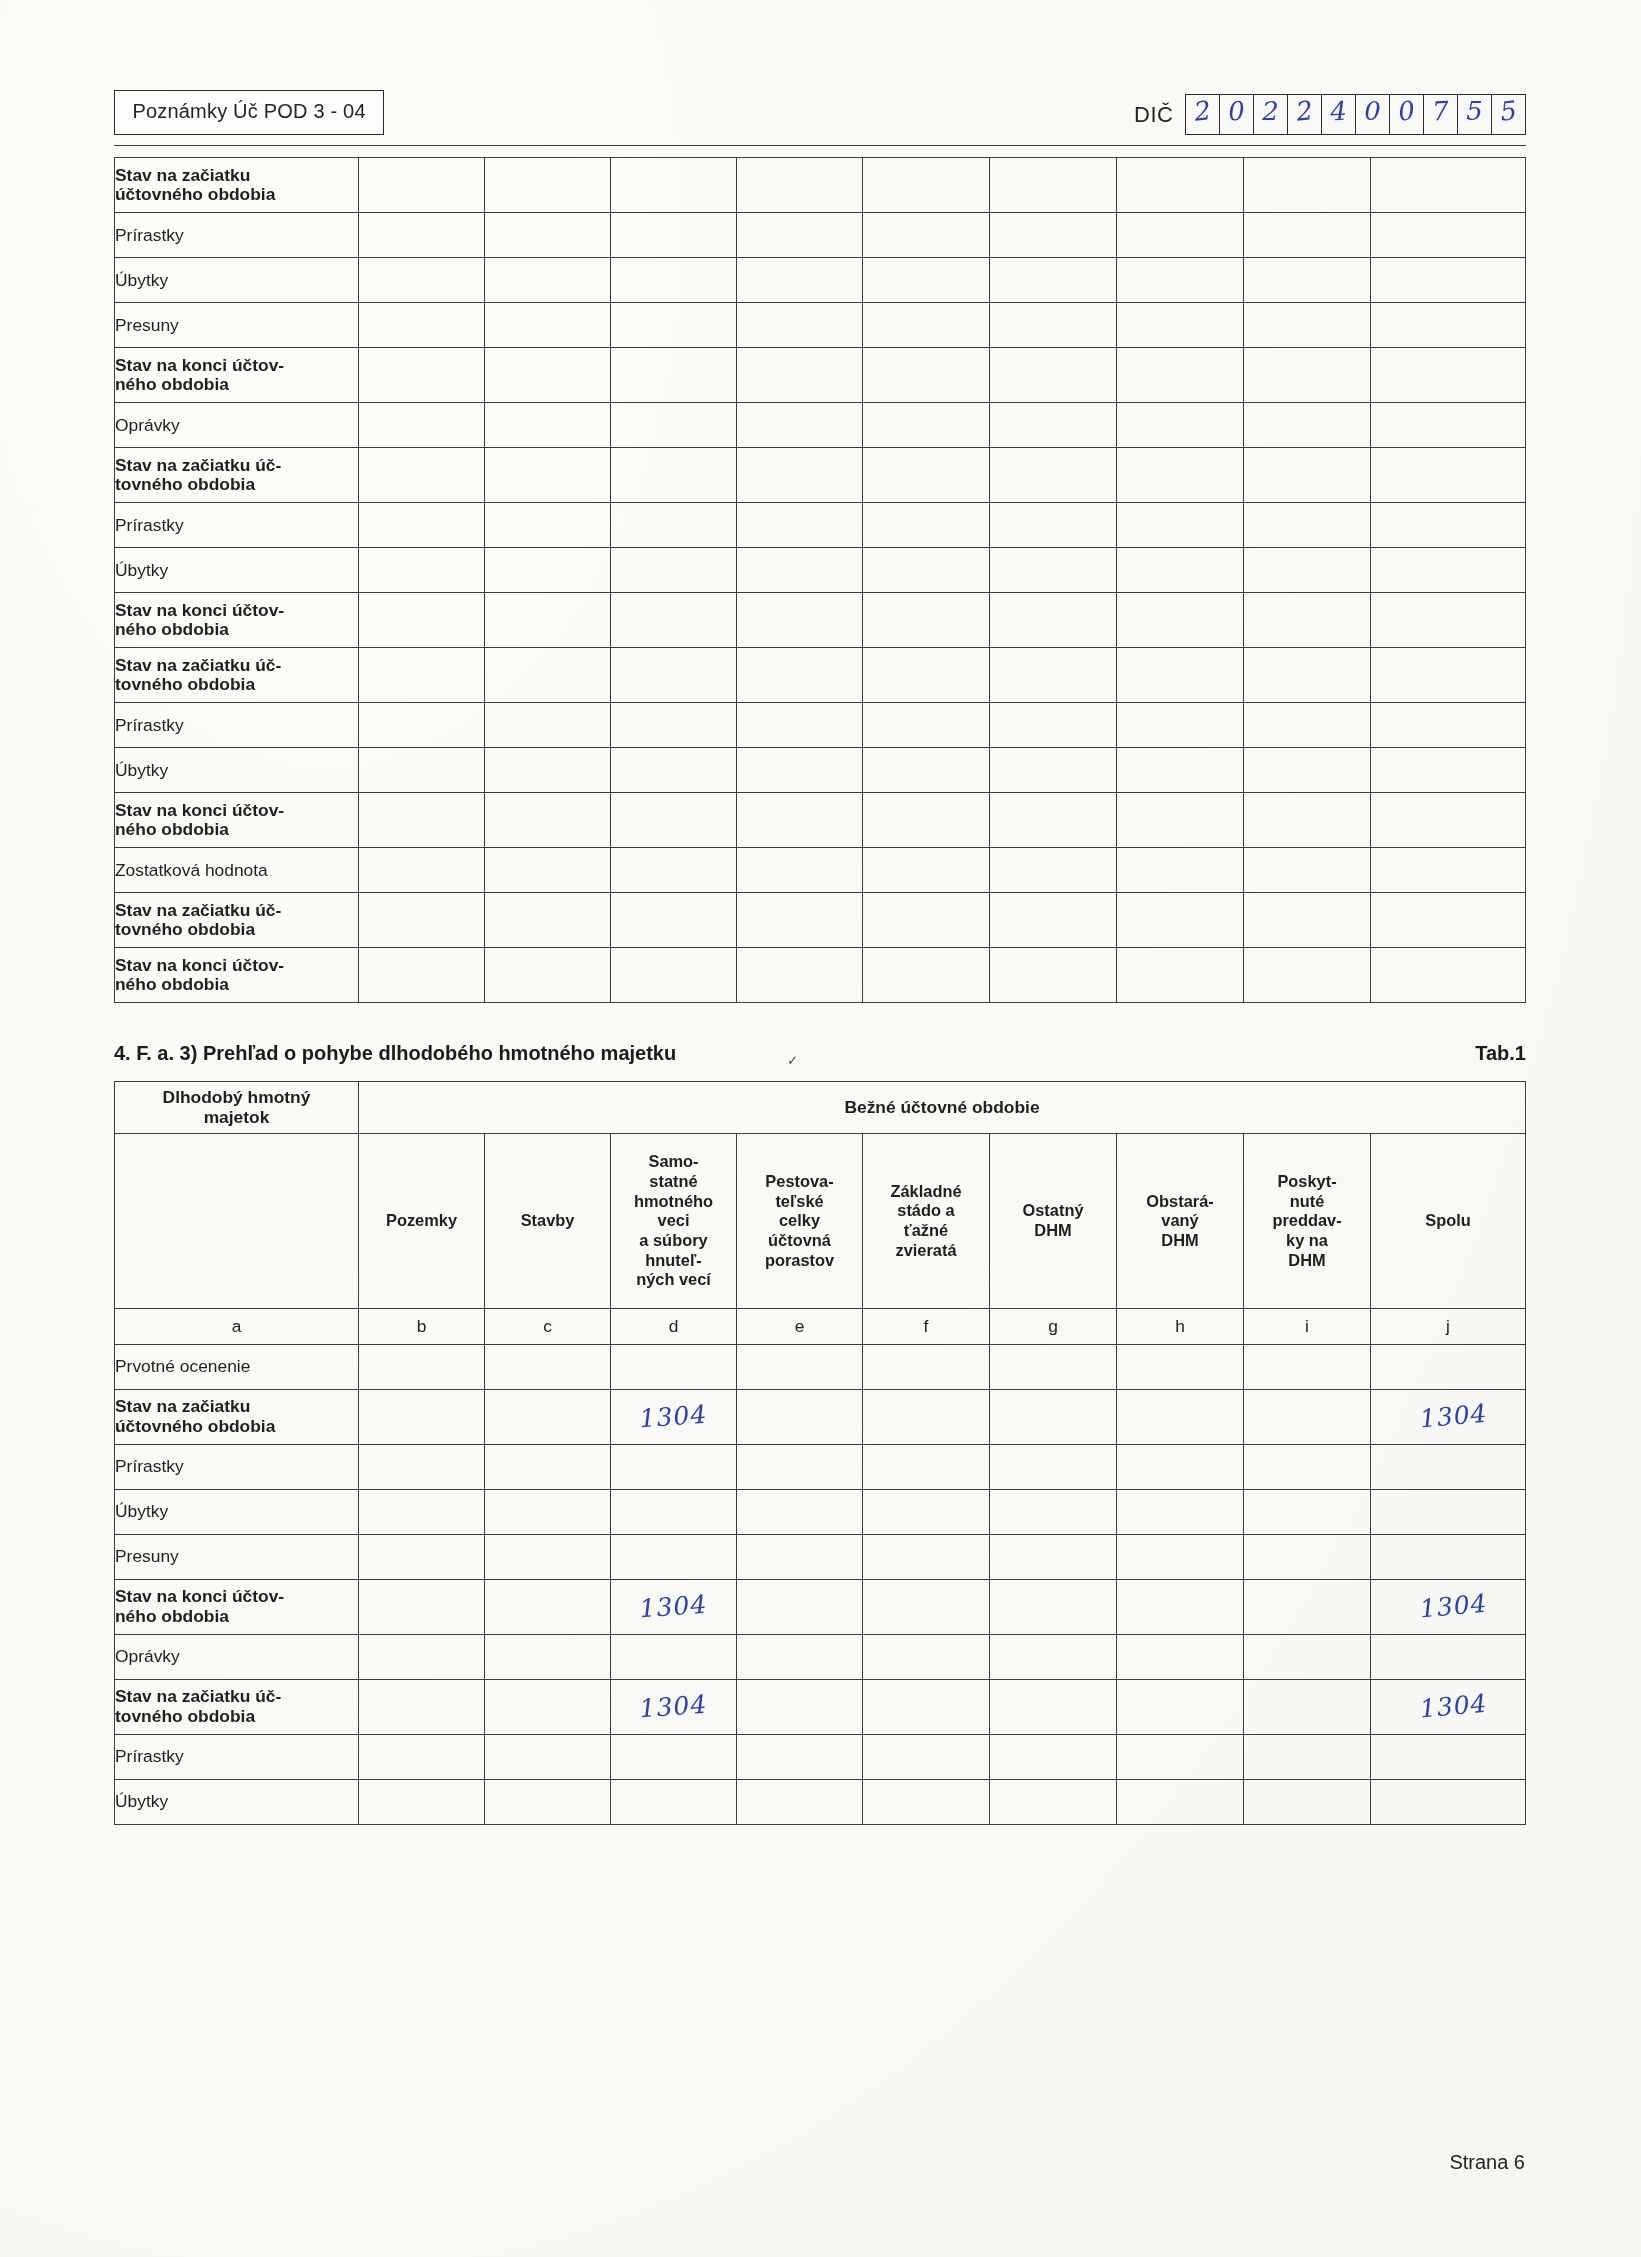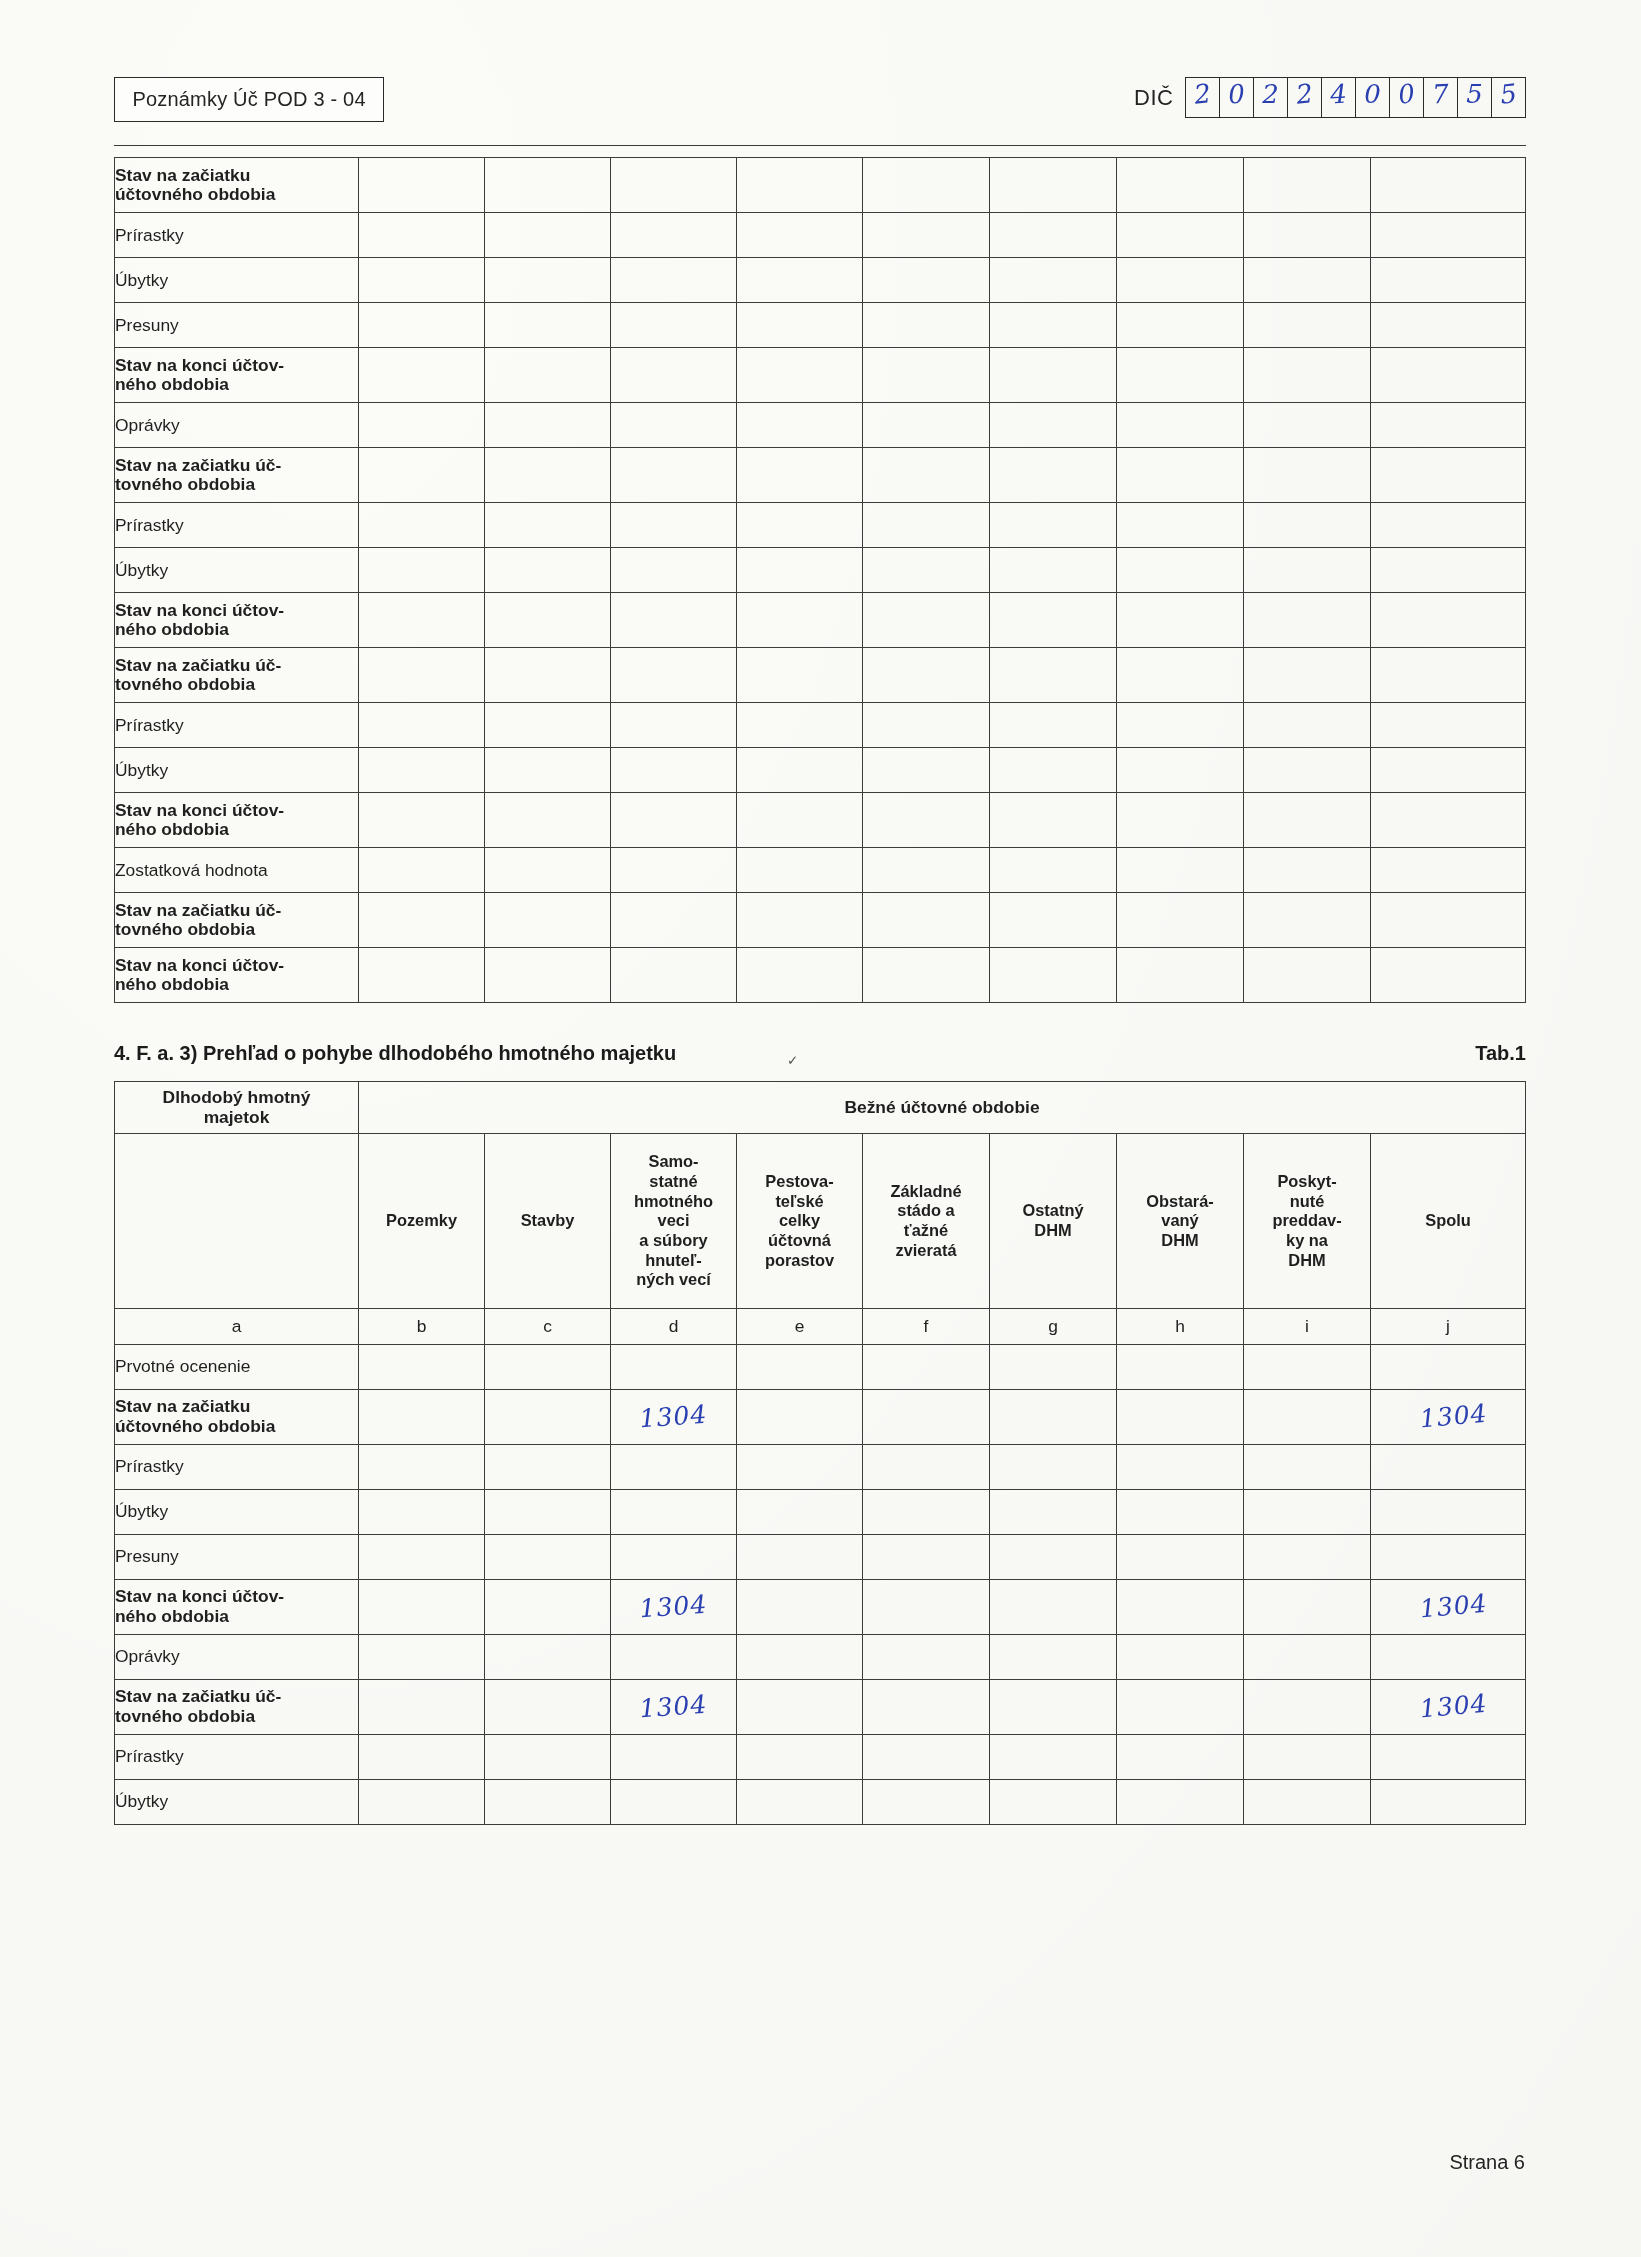--- a/index.html
+++ b/index.html
@@ -30,21 +30,21 @@
   .sheet {
     position: absolute;
     left: 114px;
     top: 77px;
     width: 1412px;
   }
 
   
   .hdr {
     display: flex;
-    align-items: flex-start;
+    align-items: flex-end;
     justify-content: space-between;
     height: 58px;
   }
   .hdr-left {
     border: 1.4px solid #2a2a2a;
     padding: 9.7px 17.4px 10.6px 17.4px;
     font-size: 20px;
     letter-spacing: 0.2px;
     color: #252525;
     background: #fdfdfb;

